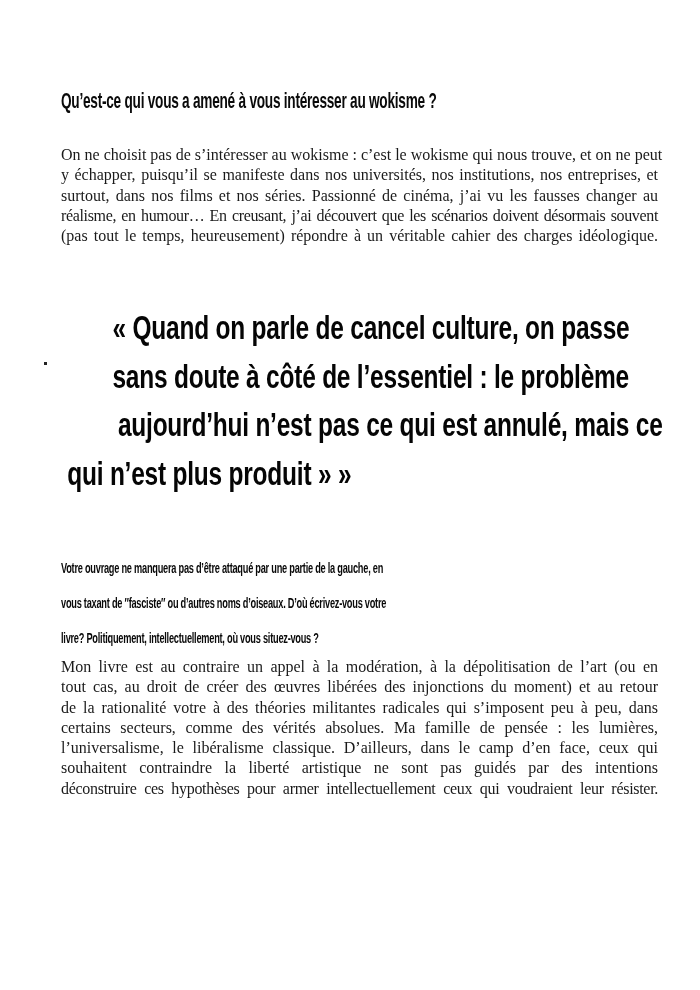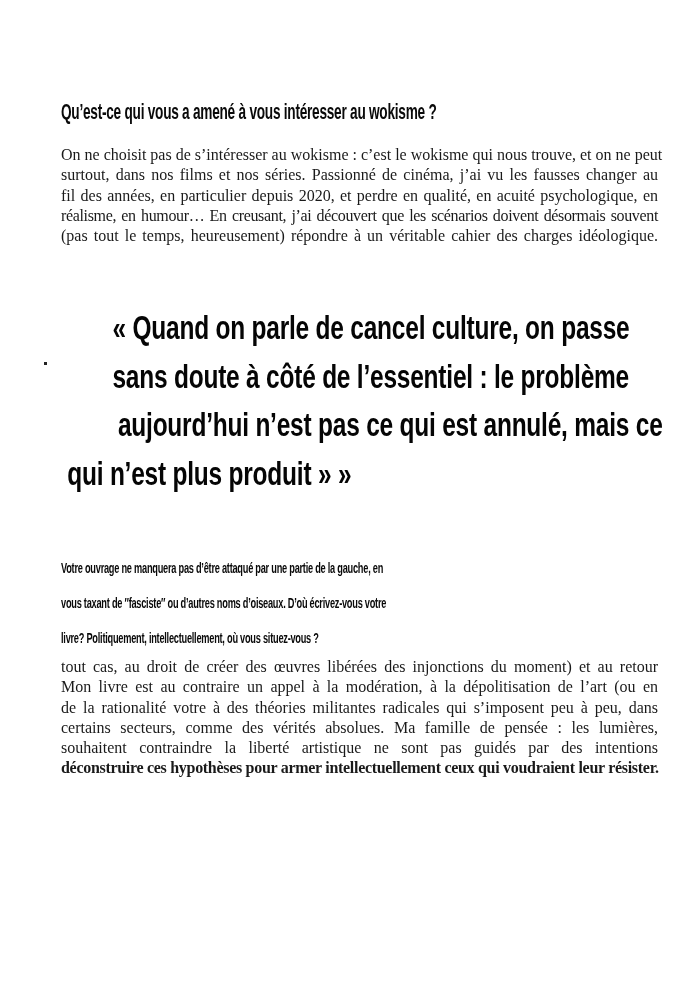--- a/index.html
+++ b/index.html
@@ -73,47 +73,48 @@
       left: 44px;
       top: 362px;
       width: 3px;
       height: 3px;
       background: #222;
     }
   </style>
 </head>
 <body>
 
-<div class="heading" style="top: 97px; font-size: 22px; line-height: 30px;">
+<div class="heading" style="top: 86px; font-size: 22px; line-height: 30px;">
   <span class="hline" style="transform: scaleX(0.62);">Qu’est-ce qui vous a amené à vous intéresser au wokisme ?</span>
 </div>
 
 <div class="body-text" style="top: 145px;">
   <span class="bline">On ne choisit pas de s’intéresser au wokisme : c’est le wokisme qui nous trouve, et on ne peut</span>
+  <span class="bline">y échapper, puisqu’il se manifeste dans nos universités, nos institutions, nos entreprises, et</span>
   <span class="bline">surtout, dans nos films et nos séries. Passionné de cinéma, j’ai vu les fausses changer au</span>
-  <span class="bline">fil des années, en particulier depuis 2020, et perdre en qualité, en acuité psychologique, en</span>
   <span class="bline" style="letter-spacing:-0.35px;">réalisme, en humour… En creusant, j’ai découvert que les scénarios doivent désormais souvent</span>
   <span class="bline">(pas tout le temps, heureusement) répondre à un véritable cahier des charges idéologique.</span>
 </div>
 
 <div class="stray-dot"></div>
 
 <div class="quote">
   <span class="qline"><span>« Quand on parle de cancel culture, on passe</span></span>
   <span class="qline"><span>sans doute à côté de l’essentiel : le problème</span></span>
   <span class="qline"><span>aujourd’hui n’est pas ce qui est annulé, mais ce</span></span>
   <span class="qline"><span>qui n’est plus produit » »</span></span>
 </div>
 
 <div class="heading" style="top: 550px; font-size: 15px; line-height: 35px;">
   <span class="hline" style="transform: scaleX(0.615);">Votre ouvrage ne manquera pas d’être attaqué par une partie de la gauche, en</span>
   <span class="hline" style="transform: scaleX(0.615);">vous taxant de ″fasciste″ ou d’autres noms d’oiseaux. D’où écrivez-vous votre</span>
   <span class="hline" style="transform: scaleX(0.615);">livre? Politiquement, intellectuellement, où vous situez-vous ?</span>
 </div>
 
 <div class="body-text" style="top: 657px;">
+  <span class="bline">Mon livre est au contraire un appel à la modération, à la dépolitisation de l’art (ou en</span>
   <span class="bline">tout cas, au droit de créer des œuvres libérées des injonctions du moment) et au retour</span>
-  <span class="bline">Mon livre est au contraire un appel à la modération, à la dépolitisation de l’art (ou en</span>
   <span class="bline">de la rationalité votre à des théories militantes radicales qui s’imposent peu à peu, dans</span>
   <span class="bline">certains secteurs, comme des vérités absolues. Ma famille de pensée : les lumières,</span>
+  <span class="bline">l’universalisme, le libéralisme classique. D’ailleurs, dans le camp d’en face, ceux qui</span>
   <span class="bline">souhaitent contraindre la liberté artistique ne sont pas guidés par des intentions</span>
-  <span class="bline" style="letter-spacing:-0.3px;font-weight:bold;">déconstruire ces hypothèses pour armer intellectuellement ceux qui voudraient leur résister.</span>
+  <span class="bline" style="letter-spacing:-0.3px;">déconstruire ces hypothèses pour armer intellectuellement ceux qui voudraient leur résister.</span>
 </div>
 
 </body></html>

